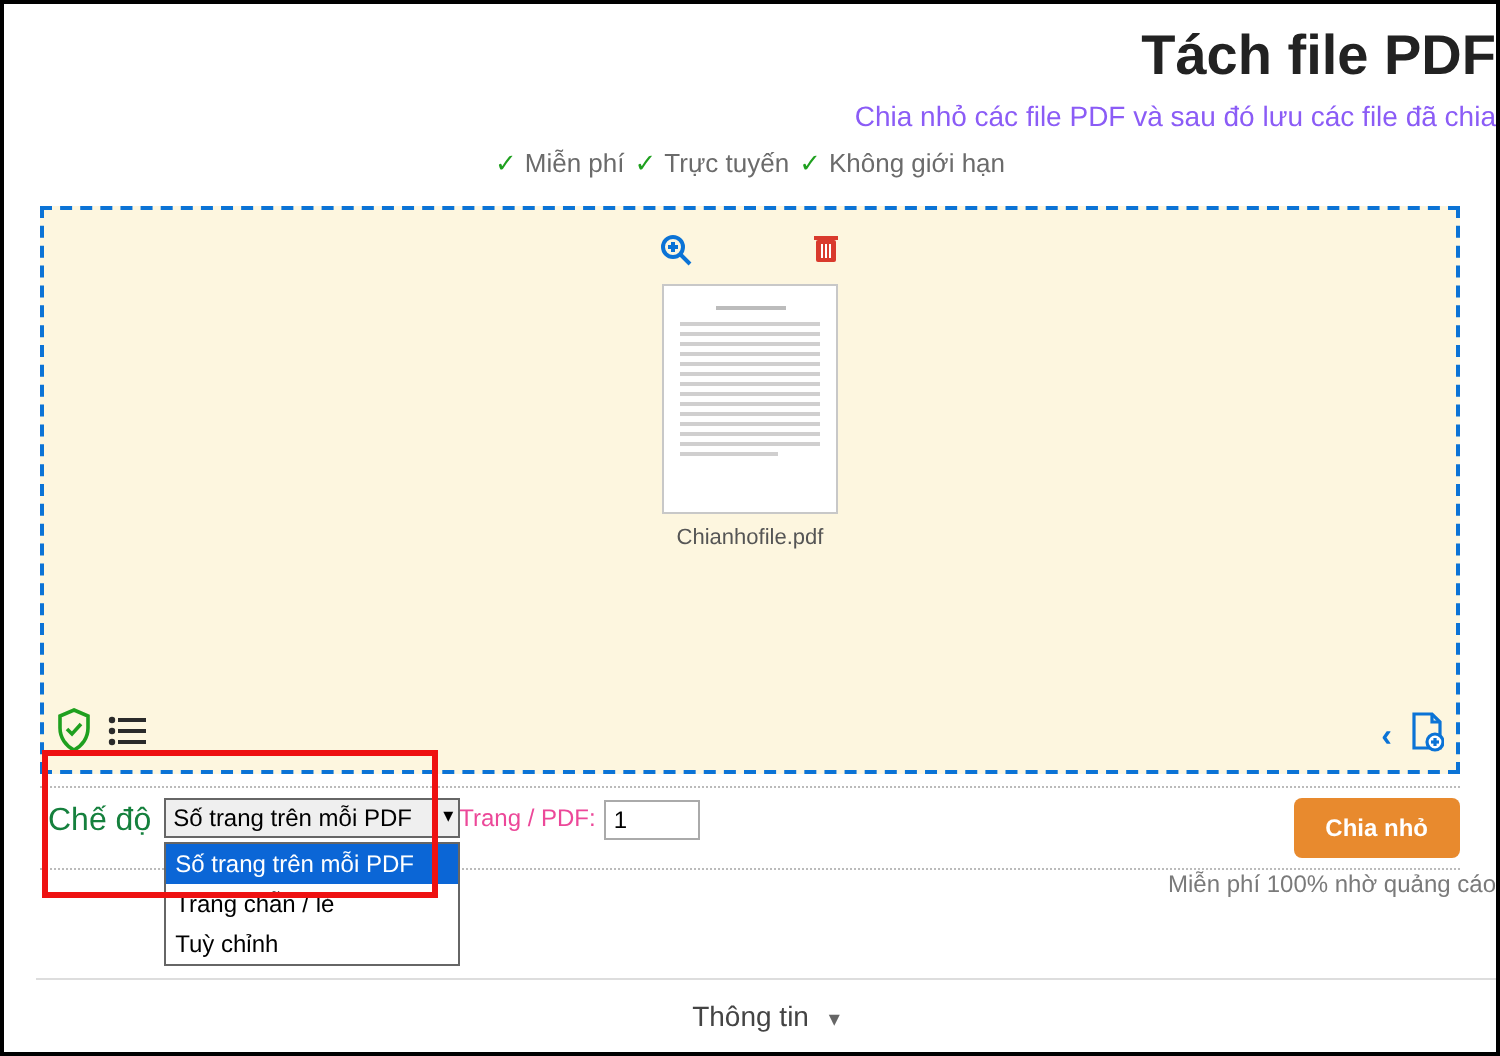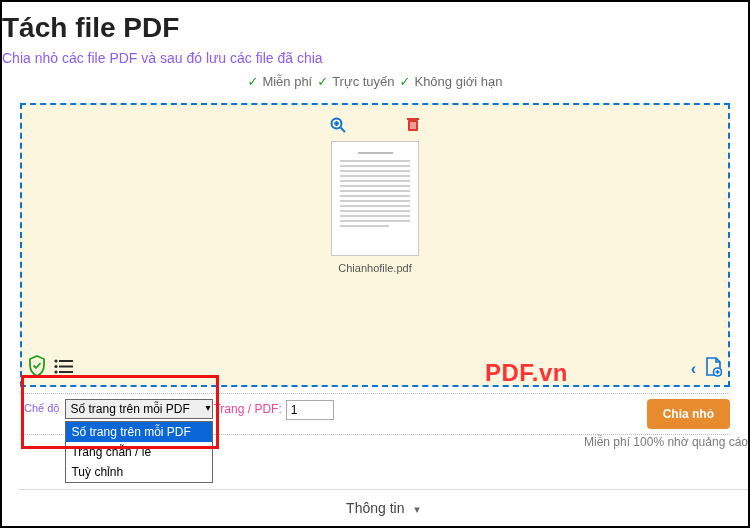--- a/index.html
+++ b/index.html
@@ -1,17 +1,17 @@
 <!DOCTYPE html>
 <html><head>
 <meta charset="utf-8">
 <style>
 *{box-sizing:border-box;margin:0;padding:0;font-family:Arial,Helvetica,sans-serif}
 body{width:750px;height:528px;border:2px solid #000;background:#fff;position:relative;overflow:hidden}
-.hero{text-align:left;padding:10px 0 6px}
+.hero{text-align:right;padding:10px 0 6px}
 .title{font-size:28px;font-weight:700;color:#222;margin-bottom:6px}
 .subtitle{font-size:14px;color:#8b5cf6;margin-bottom:8px}
 .feats{display:flex;justify-content:center;gap:5px;font-size:13px;color:#6b6b6b}
 .feats .ck{color:#1fa01f;margin-right:4px}
 .dropzone{margin:8px 18px 0;border:2px dashed #0b73d6;background:#fdf6df;height:284px;position:relative}
 .file-wrap{position:absolute;left:50%;top:12px;transform:translateX(-50%);text-align:center}
 .file-actions{display:flex;justify-content:center;gap:60px;margin-bottom:4px}
 .zoom-ic{color:#0b73d6;font-size:16px;font-weight:700;cursor:pointer}
 .trash-ic{color:#d93a2d;font-size:14px;cursor:pointer}
 .page-thumb{width:88px;height:115px;border:1px solid #c8c8c8;background:#fff;padding:10px 8px;margin:0 auto 6px}
@@ -19,21 +19,21 @@
 .page-thumb .ln.ti{width:50%;margin:0 auto 6px;background:#bcbcbc}
 .fname{font-size:11px;color:#555}
 .dz-bl{position:absolute;left:6px;bottom:4px;display:flex;gap:8px;align-items:center}
 .shield-ic{width:18px;height:22px;color:#1fa01f}
 .list-ic{font-size:18px;color:#2a2a2a;cursor:pointer}
 .dz-br{position:absolute;right:6px;bottom:4px;display:flex;gap:8px;align-items:center;color:#0b73d6}
 .chev-l{font-size:16px;font-weight:700;cursor:pointer}
 .addfile-ic{width:18px;height:20px;color:#0b73d6;cursor:pointer}
 .wm{position:absolute;right:160px;bottom:-2px;font-size:24px;font-weight:700;color:#f33;letter-spacing:.5px}
 .controls{display:flex;align-items:flex-start;margin:6px 18px 0;position:relative;border-top:1px dotted #bbb;border-bottom:1px dotted #bbb;padding:5px 0}
-.mode-lbl{font-size:11px;color:#8b5cf6;padding:3px 4px 0;margin-right:2px}
+.mode-lbl{font-size:16px;color:#15803d;padding:3px 4px 0;margin-right:2px}
 .sel-wrap{position:relative}
 .sel{font-size:12px;border:1px solid #666;background:#efefef;padding:2px 16px 2px 4px;appearance:none;min-width:148px;cursor:pointer}
 .sel-caret{position:absolute;right:3px;top:3px;font-size:10px;pointer-events:none}
 .dd{position:absolute;top:22px;left:0;width:148px;background:#fff;border:1px solid #666;font-size:12px;z-index:5}
 .dd-item{padding:3px 5px;cursor:pointer}
 .dd-item.sel-it{background:#0b66d6;color:#fff}
 .pp-lbl{font-size:12px;color:#ec4899;padding-top:3px}
 .pp-inp{width:48px;font-size:12px;border:1px solid #aaa;padding:2px 4px;margin-left:4px;margin-top:1px}
 .split-btn{margin-left:auto;background:#e88a2e;color:#fff;border:none;border-radius:4px;padding:8px 16px;font-size:12px;font-weight:600;cursor:pointer}
 .redbox{position:absolute;border:3px solid #e11;pointer-events:none;z-index:9}
@@ -118,21 +118,20 @@
     <span>
       <svg class="addfile-ic" viewBox="0 0 18 20" fill="none" stroke="currentColor" stroke-width="1.6">
           <path d="M3 1 H12 L16 5 V18 H3 Z"></path>
           <path d="M12 1 V5 H16"></path>
           <circle cx="13.5" cy="15" r="4" fill="#fff" stroke="currentColor"></circle>
           <line x1="13.5" y1="13" x2="13.5" y2="17"></line>
           <line x1="11.5" y1="15" x2="15.5" y2="15"></line>
         </svg>
     </span>
   </div>
-  <div class="wm">PDF.vn</div>
 </div>
 
 <div class="controls">
   <span class="mode-lbl">Chế độ</span>
   <span class="sel-wrap">
     <div class="sel">Số trang trên mỗi PDF</div>
     <span class="sel-caret">▾</span>
     <div class="dd">
       <div class="dd-item sel-it">Số trang trên mỗi PDF</div>
       <div class="dd-item">Trang chẵn / lẻ</div>

